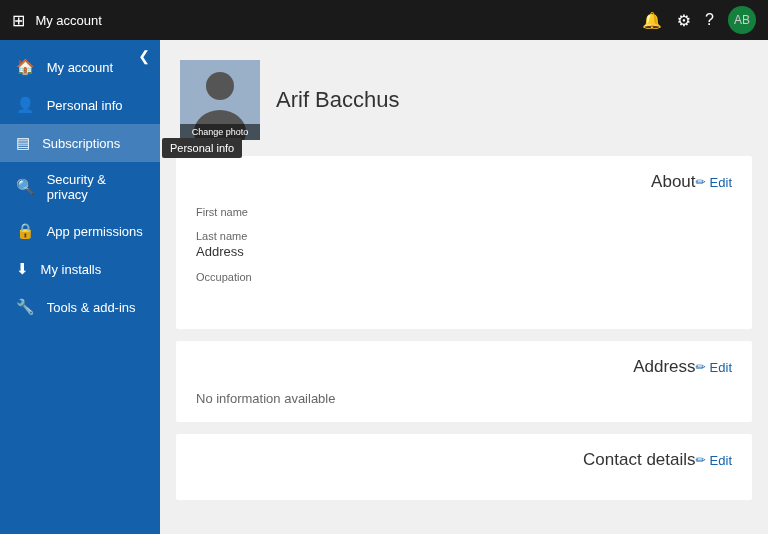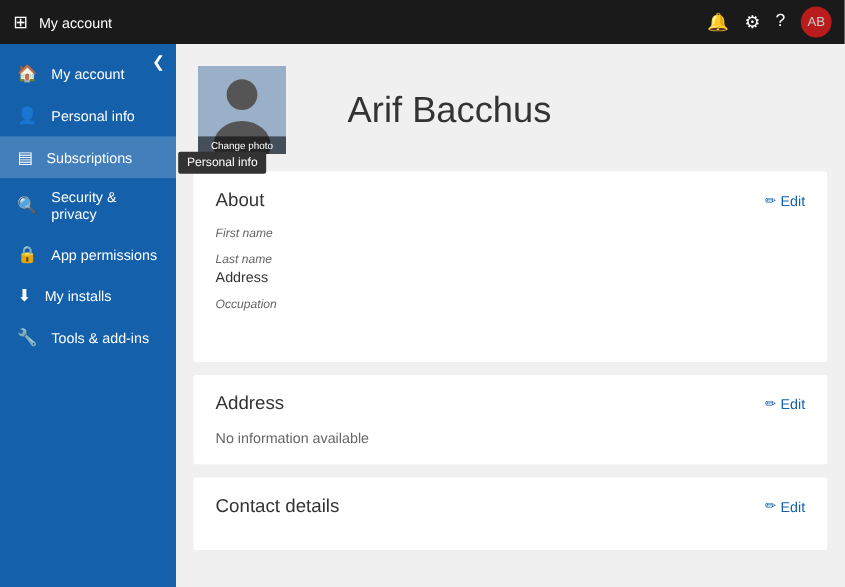--- a/index.html
+++ b/index.html
@@ -29,21 +29,21 @@
       display: flex;
       align-items: center;
       gap: 14px;
       color: #fff;
       font-size: 16px;
     }
     .topbar-icon { cursor: pointer; }
     .topbar-avatar {
       width: 28px; height: 28px;
       border-radius: 50%;
-      background: #b91c1c;
+      background: #15803d;
       overflow: hidden;
       display: flex; align-items: center; justify-content: center;
       color: #ccc; font-size: 12px;
     }
 
     
     .main-layout {
       display: flex;
       flex: 1;
       overflow: hidden;
@@ -118,36 +118,35 @@
     .profile-photo-overlay {
       position: absolute;
       bottom: 0; left: 0; right: 0;
       background: rgba(0,0,0,0.55);
       color: #fff;
       font-size: 9px;
       text-align: center;
       padding: 3px 0;
     }
     .profile-name {
-      font-size: 33px;
+      font-size: 22px;
       font-weight: 300;
       color: #333;
-      margin-left: 40px;
     }
 
     
     .card {
       background: #fff;
       margin: 0 16px 12px 16px;
       padding: 16px 20px;
       border-radius: 2px;
     }
     .card-header {
       display: flex;
-      justify-content: space-between;
+      justify-content: flex-end;
       align-items: center;
       margin-bottom: 14px;
     }
     .card-title {
       font-size: 17px;
       font-weight: 400;
       color: #333;
     }
     .edit-btn {
       display: flex;
@@ -155,21 +154,21 @@
       gap: 4px;
       color: #1460aa;
       font-size: 13px;
       cursor: pointer;
       background: none;
       border: none;
     }
     .edit-icon { font-size: 12px; }
 
     .field-group { margin-bottom: 12px; }
-    .field-label { font-size: 11px; color: #666; margin-bottom: 2px; font-style: italic; }
+    .field-label { font-size: 11px; color: #666; margin-bottom: 2px; }
     .field-value { font-size: 13px; color: #333; }
     .field-value.empty { color: transparent; min-height: 16px; }
 
     .no-info { font-size: 13px; color: #666; }
 
     
     .person-silhouette {
       width: 80px; height: 80px;
       background: #9ab0c8;
       display: flex; align-items: flex-end; justify-content: center;

